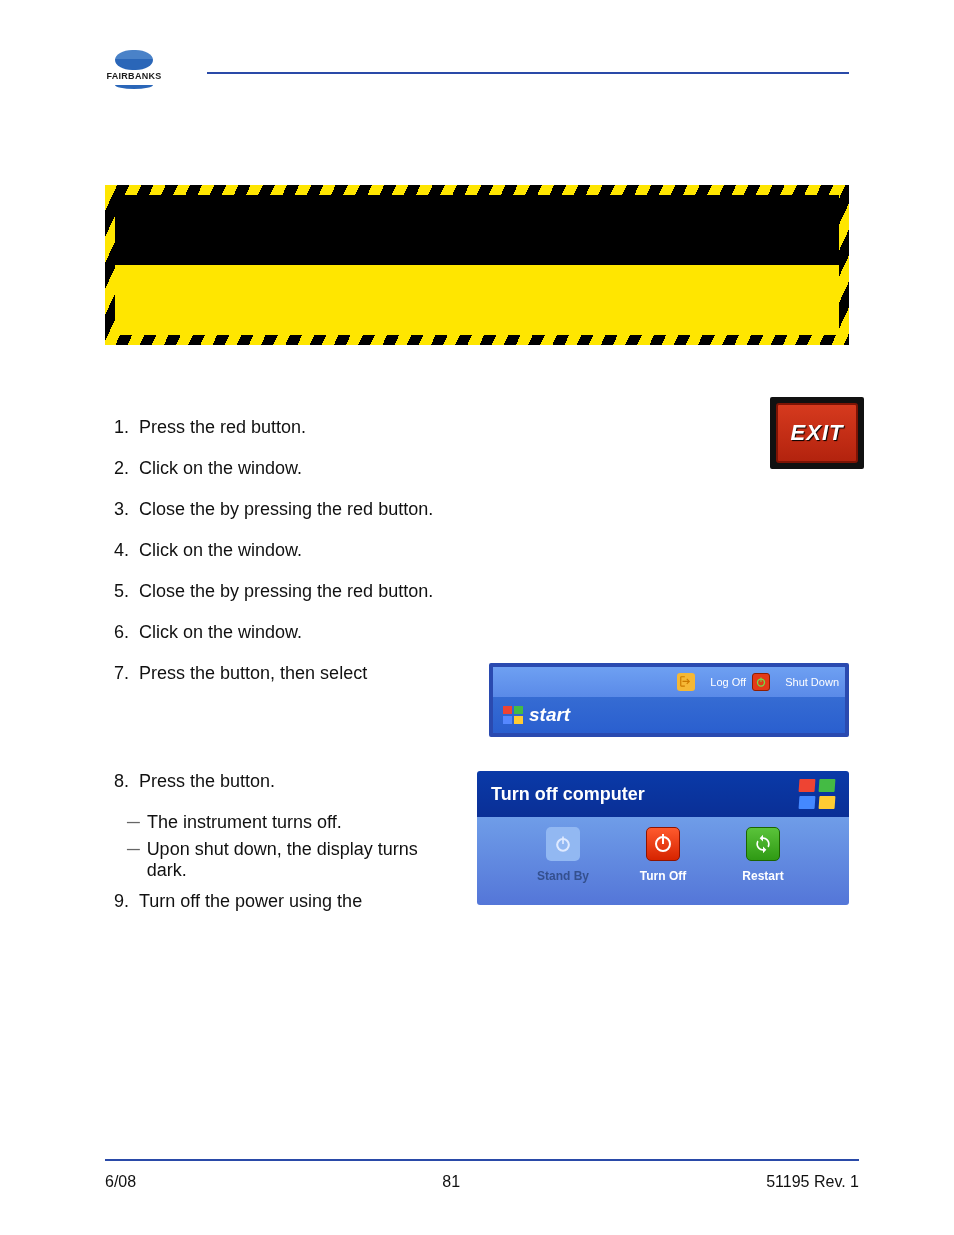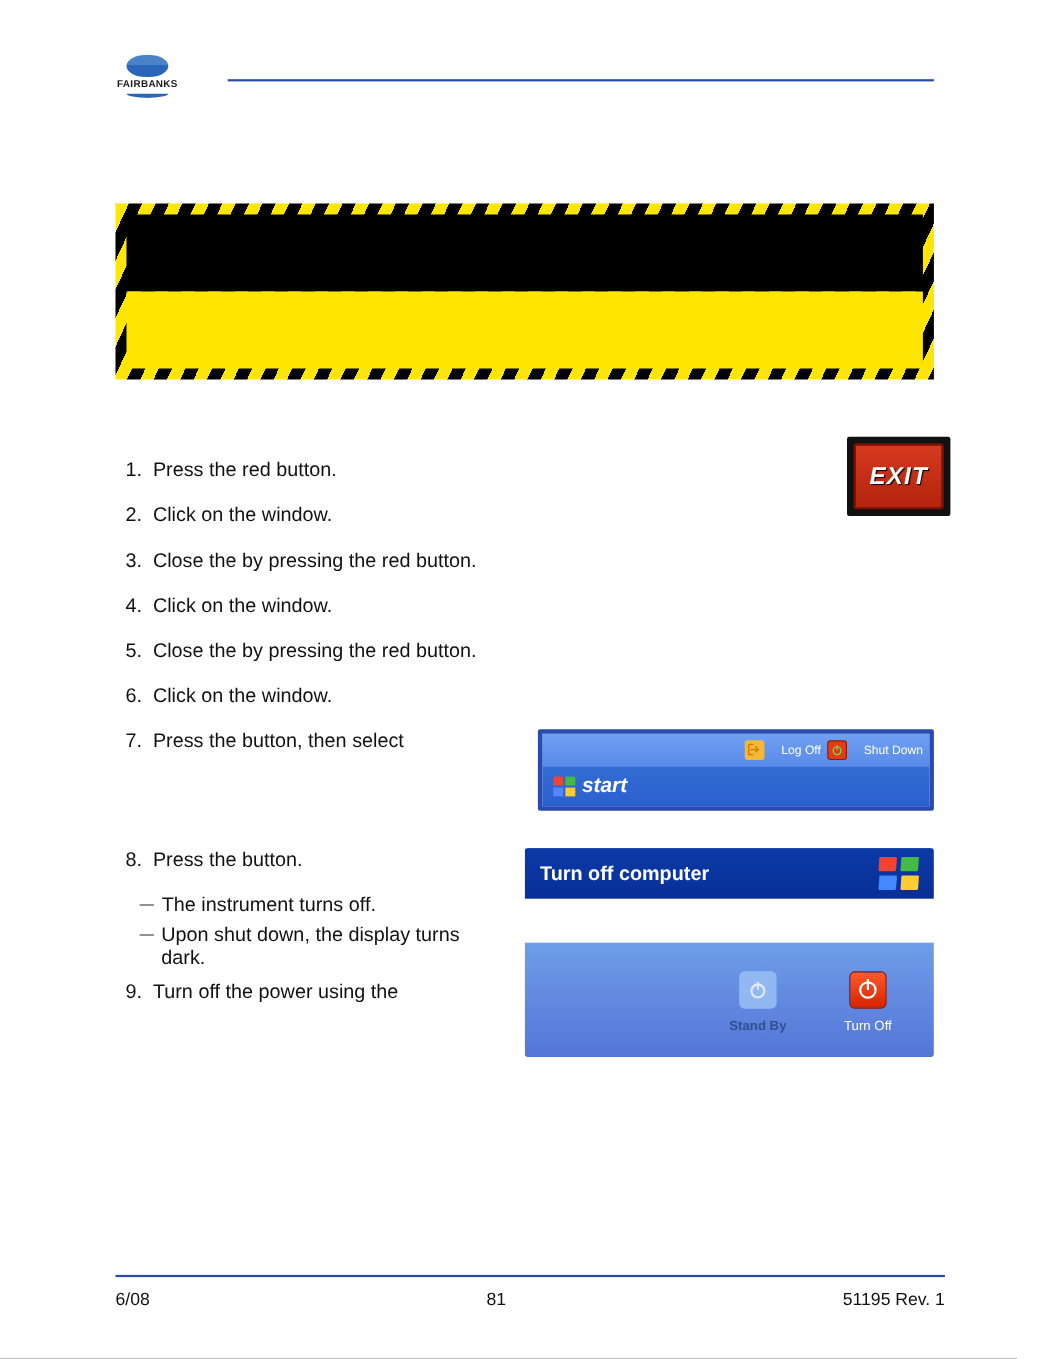--- a/index.html
+++ b/index.html
@@ -120,22 +120,22 @@
     padding: 8px 14px; display: flex; align-items: center; justify-content: space-between;
   }
   .win-flag { width: 36px; height: 30px; position: relative; }
   .win-flag span { position: absolute; width: 16px; height: 13px; border-radius: 1px; }
   .wr { top:0; left:0; background:#e43; transform: skewX(-4deg); }
   .wg { top:0; right:0; background:#4b4; transform: skewX(-4deg); }
   .wb { bottom:0; left:0; background:#48f; transform: skewX(-4deg); }
   .wy { bottom:0; right:0; background:#fc3; transform: skewX(-4deg); }
   .to-body {
     background: linear-gradient(#6f9de8, #5476d8);
-    padding: 26px 10px 22px 10px;
-    display: flex; justify-content: flex-end; margin-top: 40px;
+    padding: 10px 10px 22px 10px;
+    display: flex; justify-content: center;
   }
   .to-opt { text-align: center; color: #fff; font-size: 12px; width: 100px; }
   .to-icon {
     width: 34px; height: 34px; margin: 0 auto 8px auto;
     border-radius: 5px; display: flex; align-items: center; justify-content: center;
     font-size: 18px;
   }
   .to-standby {
     background: #92b8f2; color: #dfeaff; text-shadow: 0 0 2px #7aa8ee;
   }
@@ -313,21 +313,29 @@
                     <circle cx="12" cy="13" r="7" fill="none" stroke="#dfeaff" stroke-width="2.5"></circle>
                     <rect x="11" y="3" width="2" height="9" fill="#dfeaff"></rect>
                   </svg>
               </div>
               <div class="to-standby-label">Stand By</div>
             </div>
             <div class="to-opt">
               <div class="to-icon to-off">
                 <div class="to-off-inner"></div>
               </div>
-              <div style="font-weight:normal;">Turn Off</div>
+              <div style="font-weight:bold;">Turn Off</div>
+            </div>
+            <div class="to-opt">
+              <div class="to-icon to-restart">
+                <svg viewBox="0 0 24 24">
+                    <path fill="#fff" d="M12 4V1L8 5l4 4V6c3.3 0 6 2.7 6 6 0 1-.3 2-.7 2.8l1.5 1.5C19.5 15 20 13.6 20 12c0-4.4-3.6-8-8-8zm0 14c-3.3 0-6-2.7-6-6 0-1 .3-2 .7-2.8L5.2 7.7C4.5 9 4 10.4 4 12c0 4.4 3.6 8 8 8v3l4-4-4-4v3z"></path>
+                  </svg>
+              </div>
+              <div style="font-weight:bold;">Restart</div>
             </div>
           </div>
         </div>
       </div>
     </div>
 
   </div>
 
   <div class="footer-area">
     <div class="footer-rule"></div>

